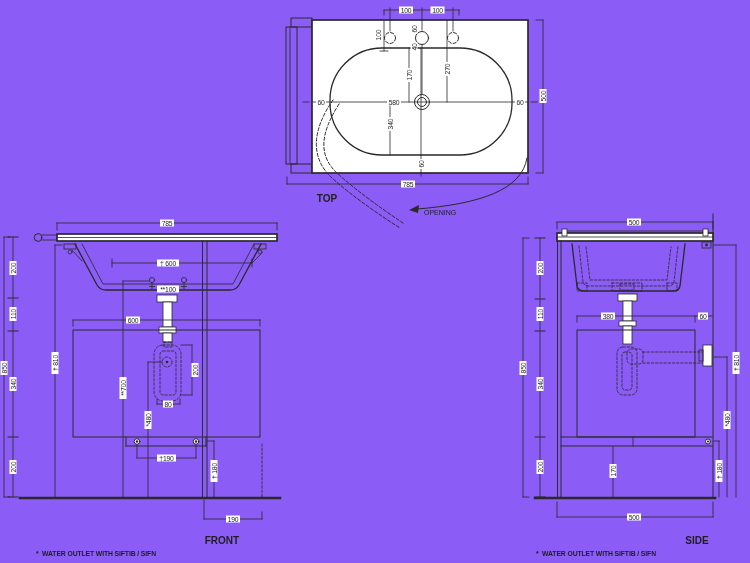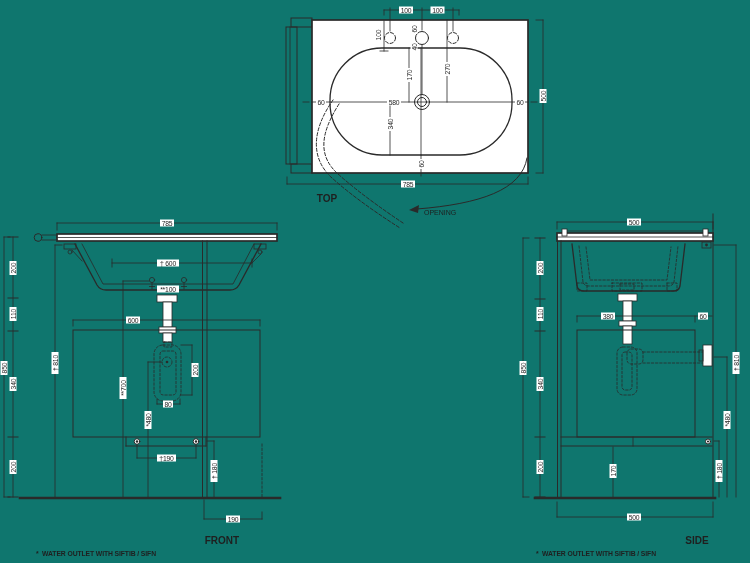--- a/index.html
+++ b/index.html
@@ -1,16 +1,16 @@
 <!DOCTYPE html>
 <html><head>
 <meta charset="utf-8">
 <style>
   html,body{margin:0;padding:0;background:#fff;}
-  .canvas{position:relative;width:750px;height:563px;background:#0f766e;overflow:hidden;
+  .canvas{position:relative;width:750px;height:563px;background:#8b5cf6;overflow:hidden;
           font-family:"Liberation Sans",sans-serif;}
   svg{position:absolute;left:0;top:0;}
   .ln{stroke:#2a2a2a;stroke-width:1;fill:none;stroke-linecap:square;}
   .thin{stroke-width:0.8;}
   .med{stroke-width:1.3;}
   .thick{stroke-width:1.7;}
   .xthick{stroke-width:2.6;}
   .dash{stroke-dasharray:3 2.2;}
   .dash2{stroke-dasharray:2.2 2;}
   .fw{fill:#fff;}

